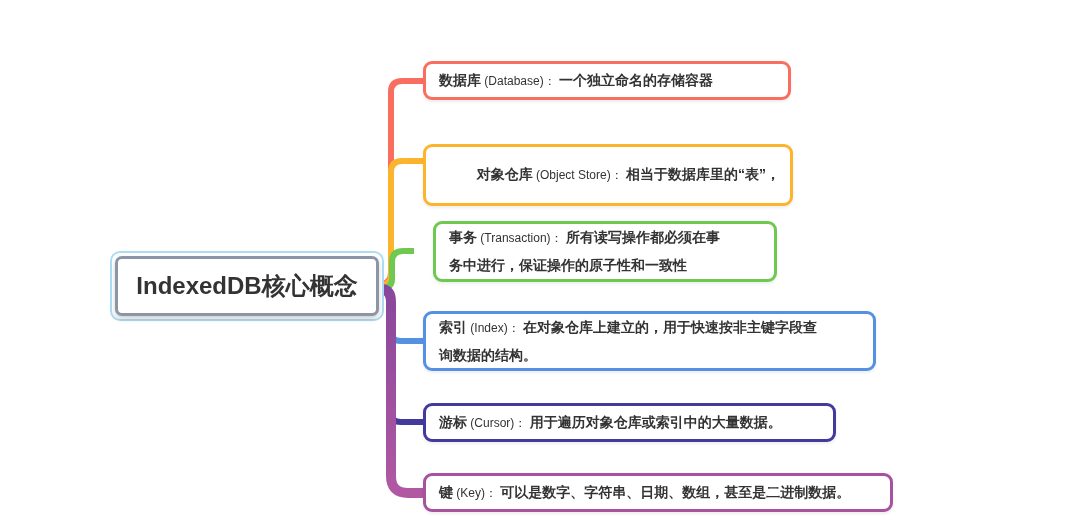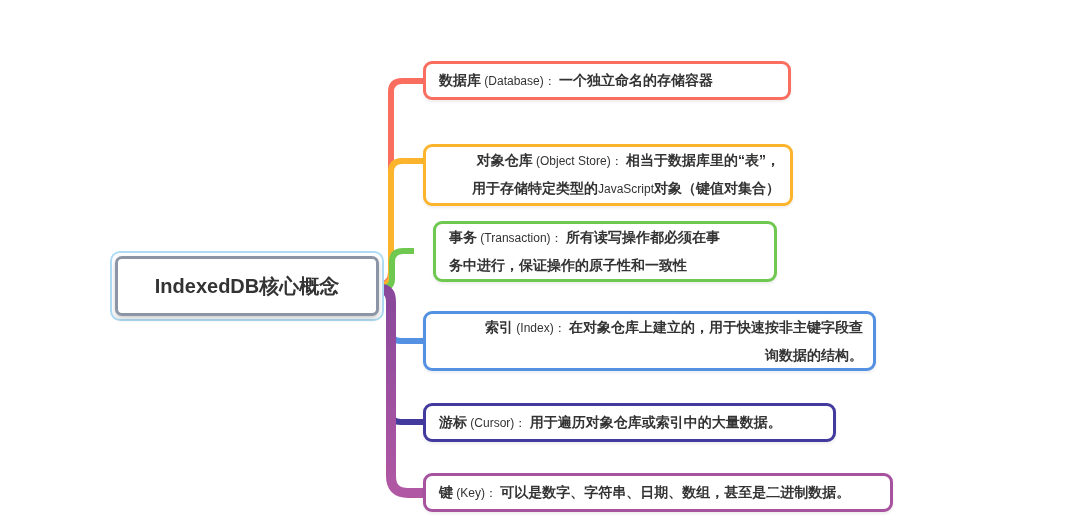--- a/index.html
+++ b/index.html
@@ -24,21 +24,21 @@
   .seg-r{font-weight:400;font-size:12px;}
   .root-outer{
     position:absolute;z-index:3;box-sizing:border-box;
     border-width:2px;border-style:solid;border-radius:10px;
     padding:3px;background:#ffffff;cursor:pointer;
   }
   .root-inner{
     width:100%;height:100%;box-sizing:border-box;background:#ffffff;
     border-width:3px;border-style:solid;border-radius:7px;
     display:flex;align-items:center;justify-content:center;
-    font-weight:700;font-size:20px;color:#333333;
+    font-weight:700;font-size:24px;color:#333333;
     box-shadow:0 3px 5px rgba(0,0,0,0.18);
   }
 </style>
 </head>
 <body style="width: 1080px; height: 520px; background: rgb(255, 255, 255);">
 
 <div class="stage">
   <svg class="links" width="1080" height="520" aria-hidden="true">
     <defs>
       <linearGradient id="grad-key" x1="0" y1="283" x2="0" y2="493" gradientUnits="userSpaceOnUse">
@@ -55,27 +55,26 @@
         <path d="M 382 289 Q 391 290 391 302 L 391 476 Q 391 493 408 493 L 424 493" fill="none" stroke="url(#grad-key)" stroke-width="10"></path>
       </g>
   </svg>
 
   <div id="branch-layer">
       <div class="node" style="left: 423px; top: 61px; width: 368px; height: 39px; border-color: rgb(249, 110, 95);">
         <div class="line"><span class="seg-b">数据库</span><span class="seg-r"> (Database)： </span><span class="seg-b">一个独立命名的存储容器</span></div>
       </div>
       <div class="node" style="left: 423px; top: 144px; width: 370px; height: 62px; border-color: rgb(252, 180, 44); text-align: right;">
         <div class="line"><span class="seg-b">对象仓库</span><span class="seg-r"> (Object Store)： </span><span class="seg-b">相当于数据库里的“表”，</span></div>
-        <div class="line"><span class="seg-b">用于存储特定类型的</span><span class="seg-r">JavaScript</span><span class="seg-b">对象（键值对集合）</span></div>
       </div>
       <div class="node" style="left: 433px; top: 221px; width: 344px; height: 61px; border-color: rgb(111, 200, 80);">
         <div class="line"><span class="seg-b">事务</span><span class="seg-r"> (Transaction)： </span><span class="seg-b">所有读写操作都必须在事</span></div>
         <div class="line"><span class="seg-b">务中进行，保证操作的原子性和一致性</span></div>
       </div>
-      <div class="node" style="left: 423px; top: 311px; width: 453px; height: 60px; border-color: rgb(85, 145, 227); align-items: flex-end;">
+      <div class="node" style="left: 423px; top: 311px; width: 453px; height: 60px; border-color: rgb(85, 145, 227);">
         <div class="line"><span class="seg-b">索引</span><span class="seg-r"> (Index)： </span><span class="seg-b">在对象仓库上建立的，用于快速按非主键字段查</span></div>
         <div class="line"><span class="seg-b">询数据的结构。</span></div>
       </div>
       <div class="node" style="left: 423px; top: 403px; width: 413px; height: 39px; border-color: rgb(67, 58, 158);">
         <div class="line"><span class="seg-b">游标</span><span class="seg-r"> (Cursor)： </span><span class="seg-b">用于遍历对象仓库或索引中的大量数据。</span></div>
       </div>
       <div class="node" style="left: 423px; top: 473px; width: 470px; height: 39px; border-color: rgb(166, 82, 159);">
         <div class="line"><span class="seg-b">键</span><span class="seg-r"> (Key)： </span><span class="seg-b">可以是数字、字符串、日期、数组，甚至是二进制数据。</span></div>
       </div>
     </div>

